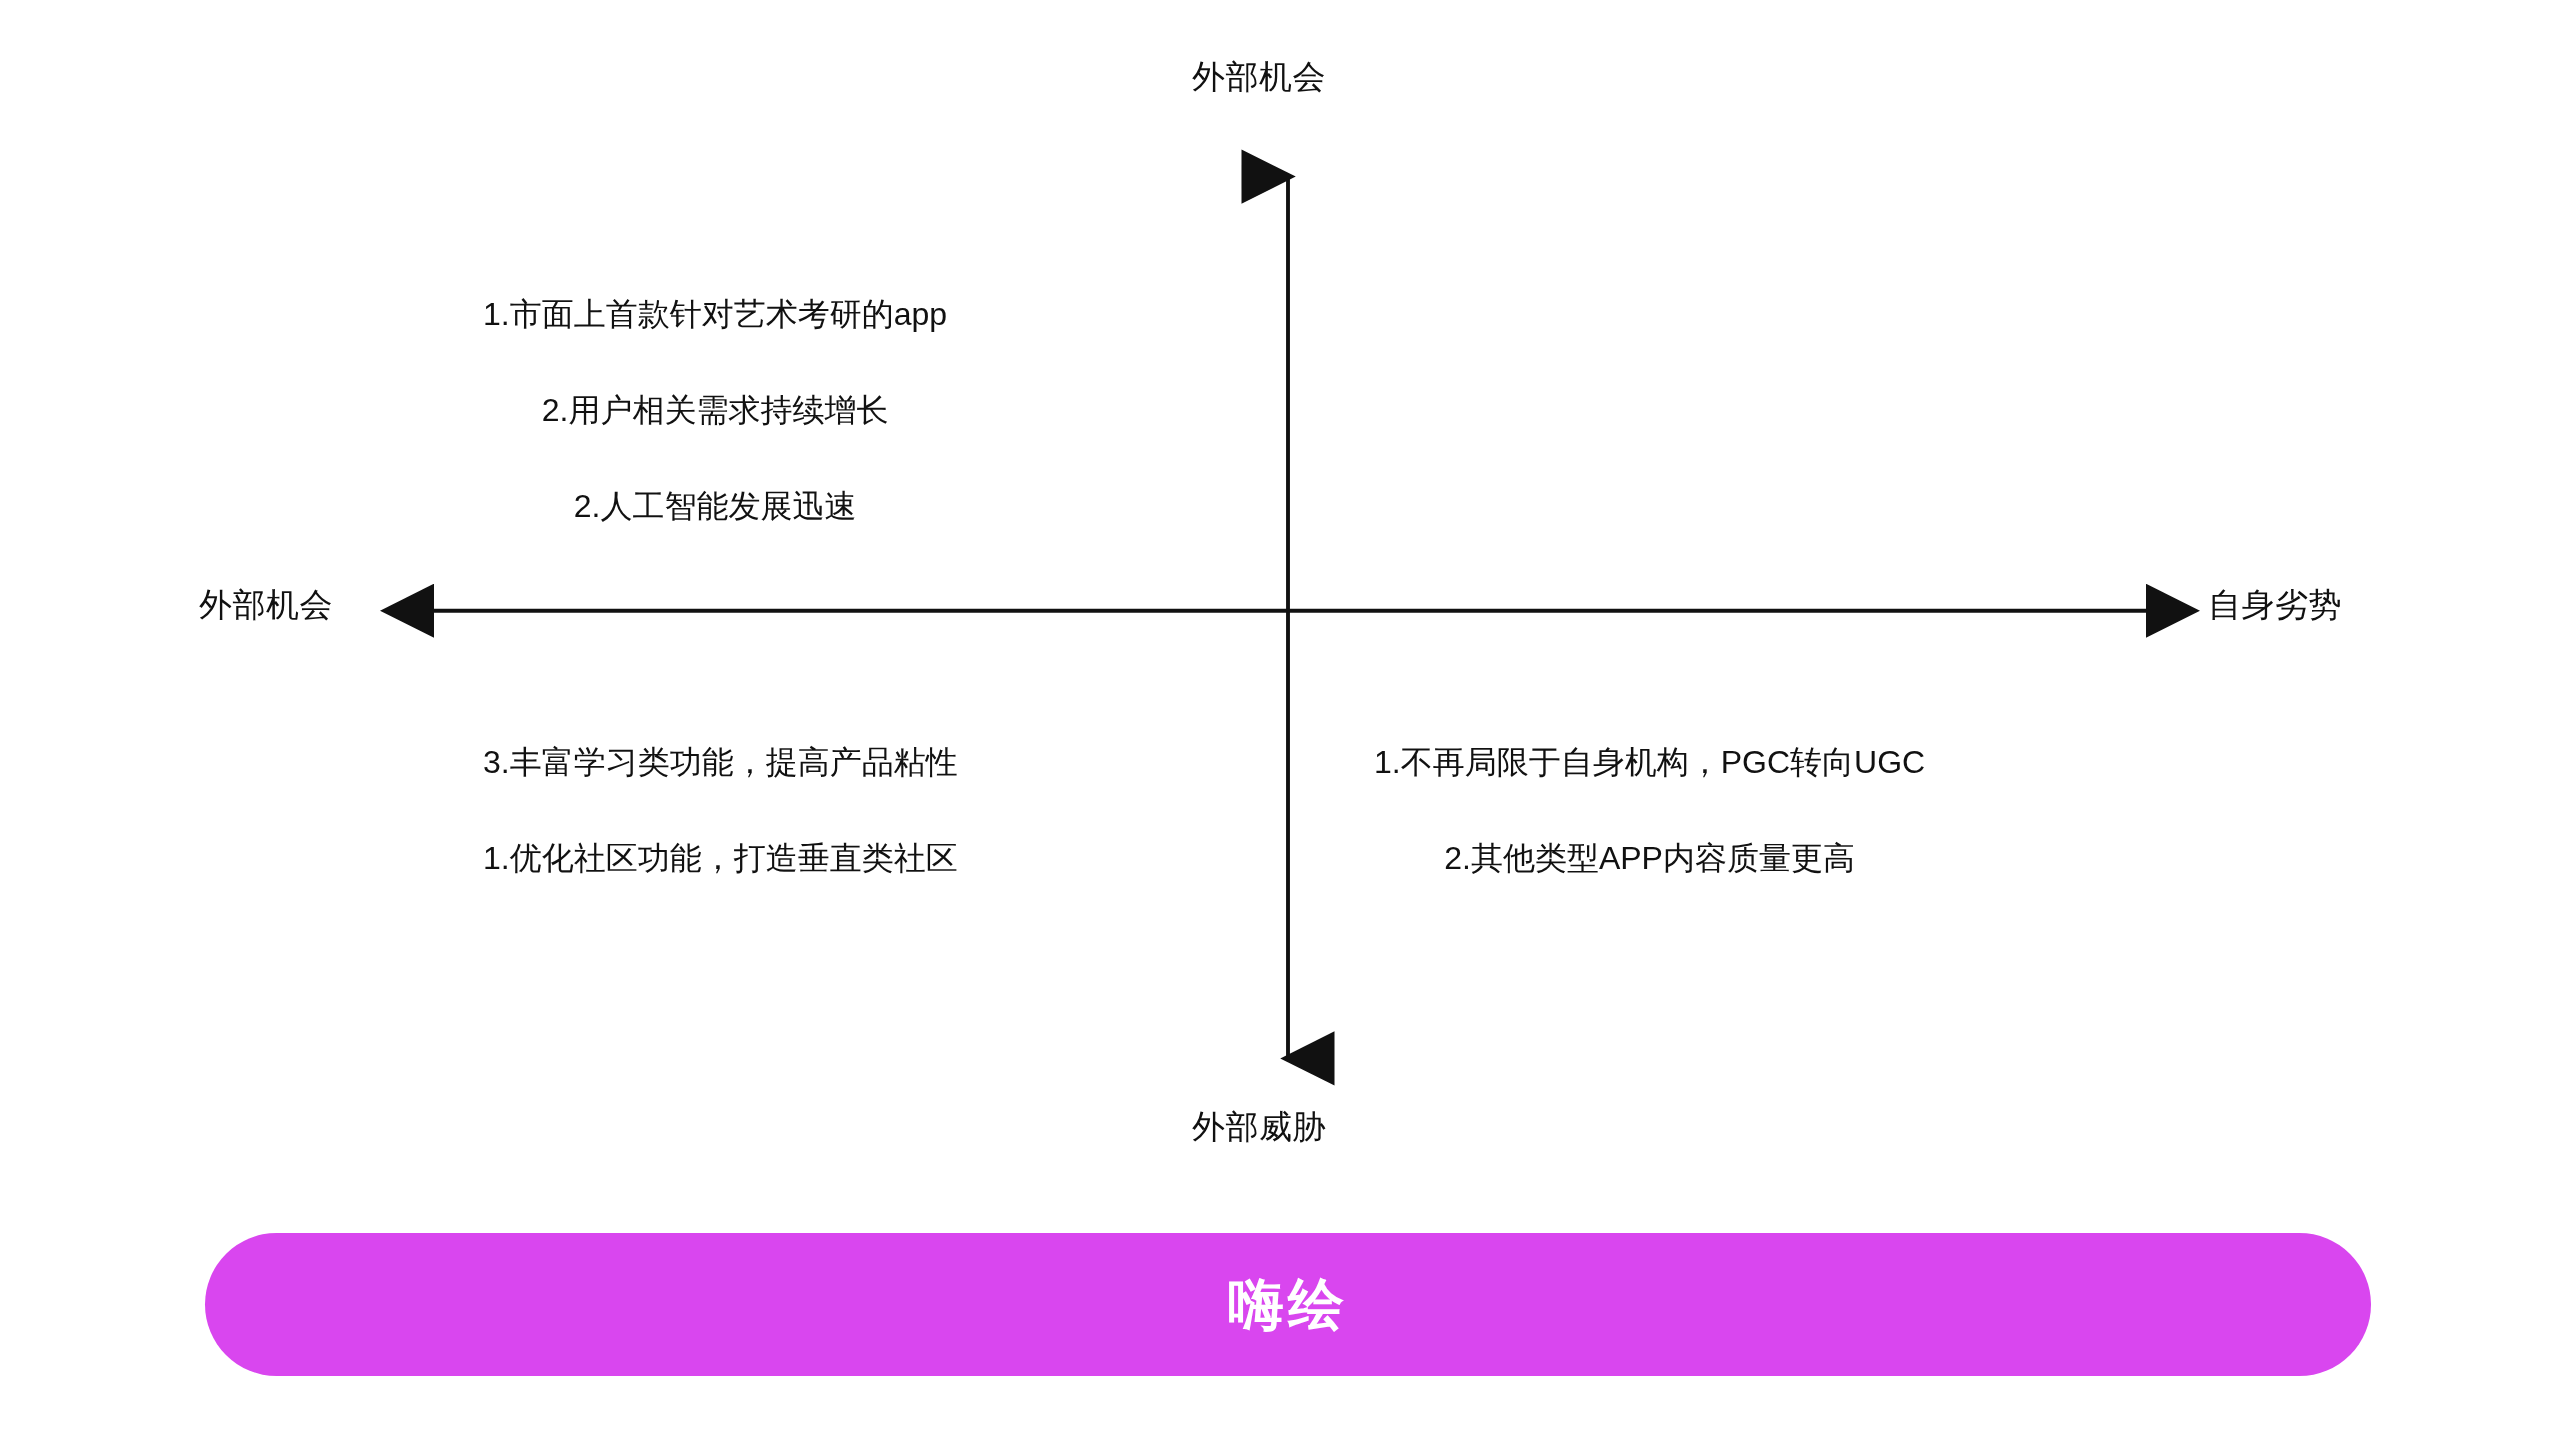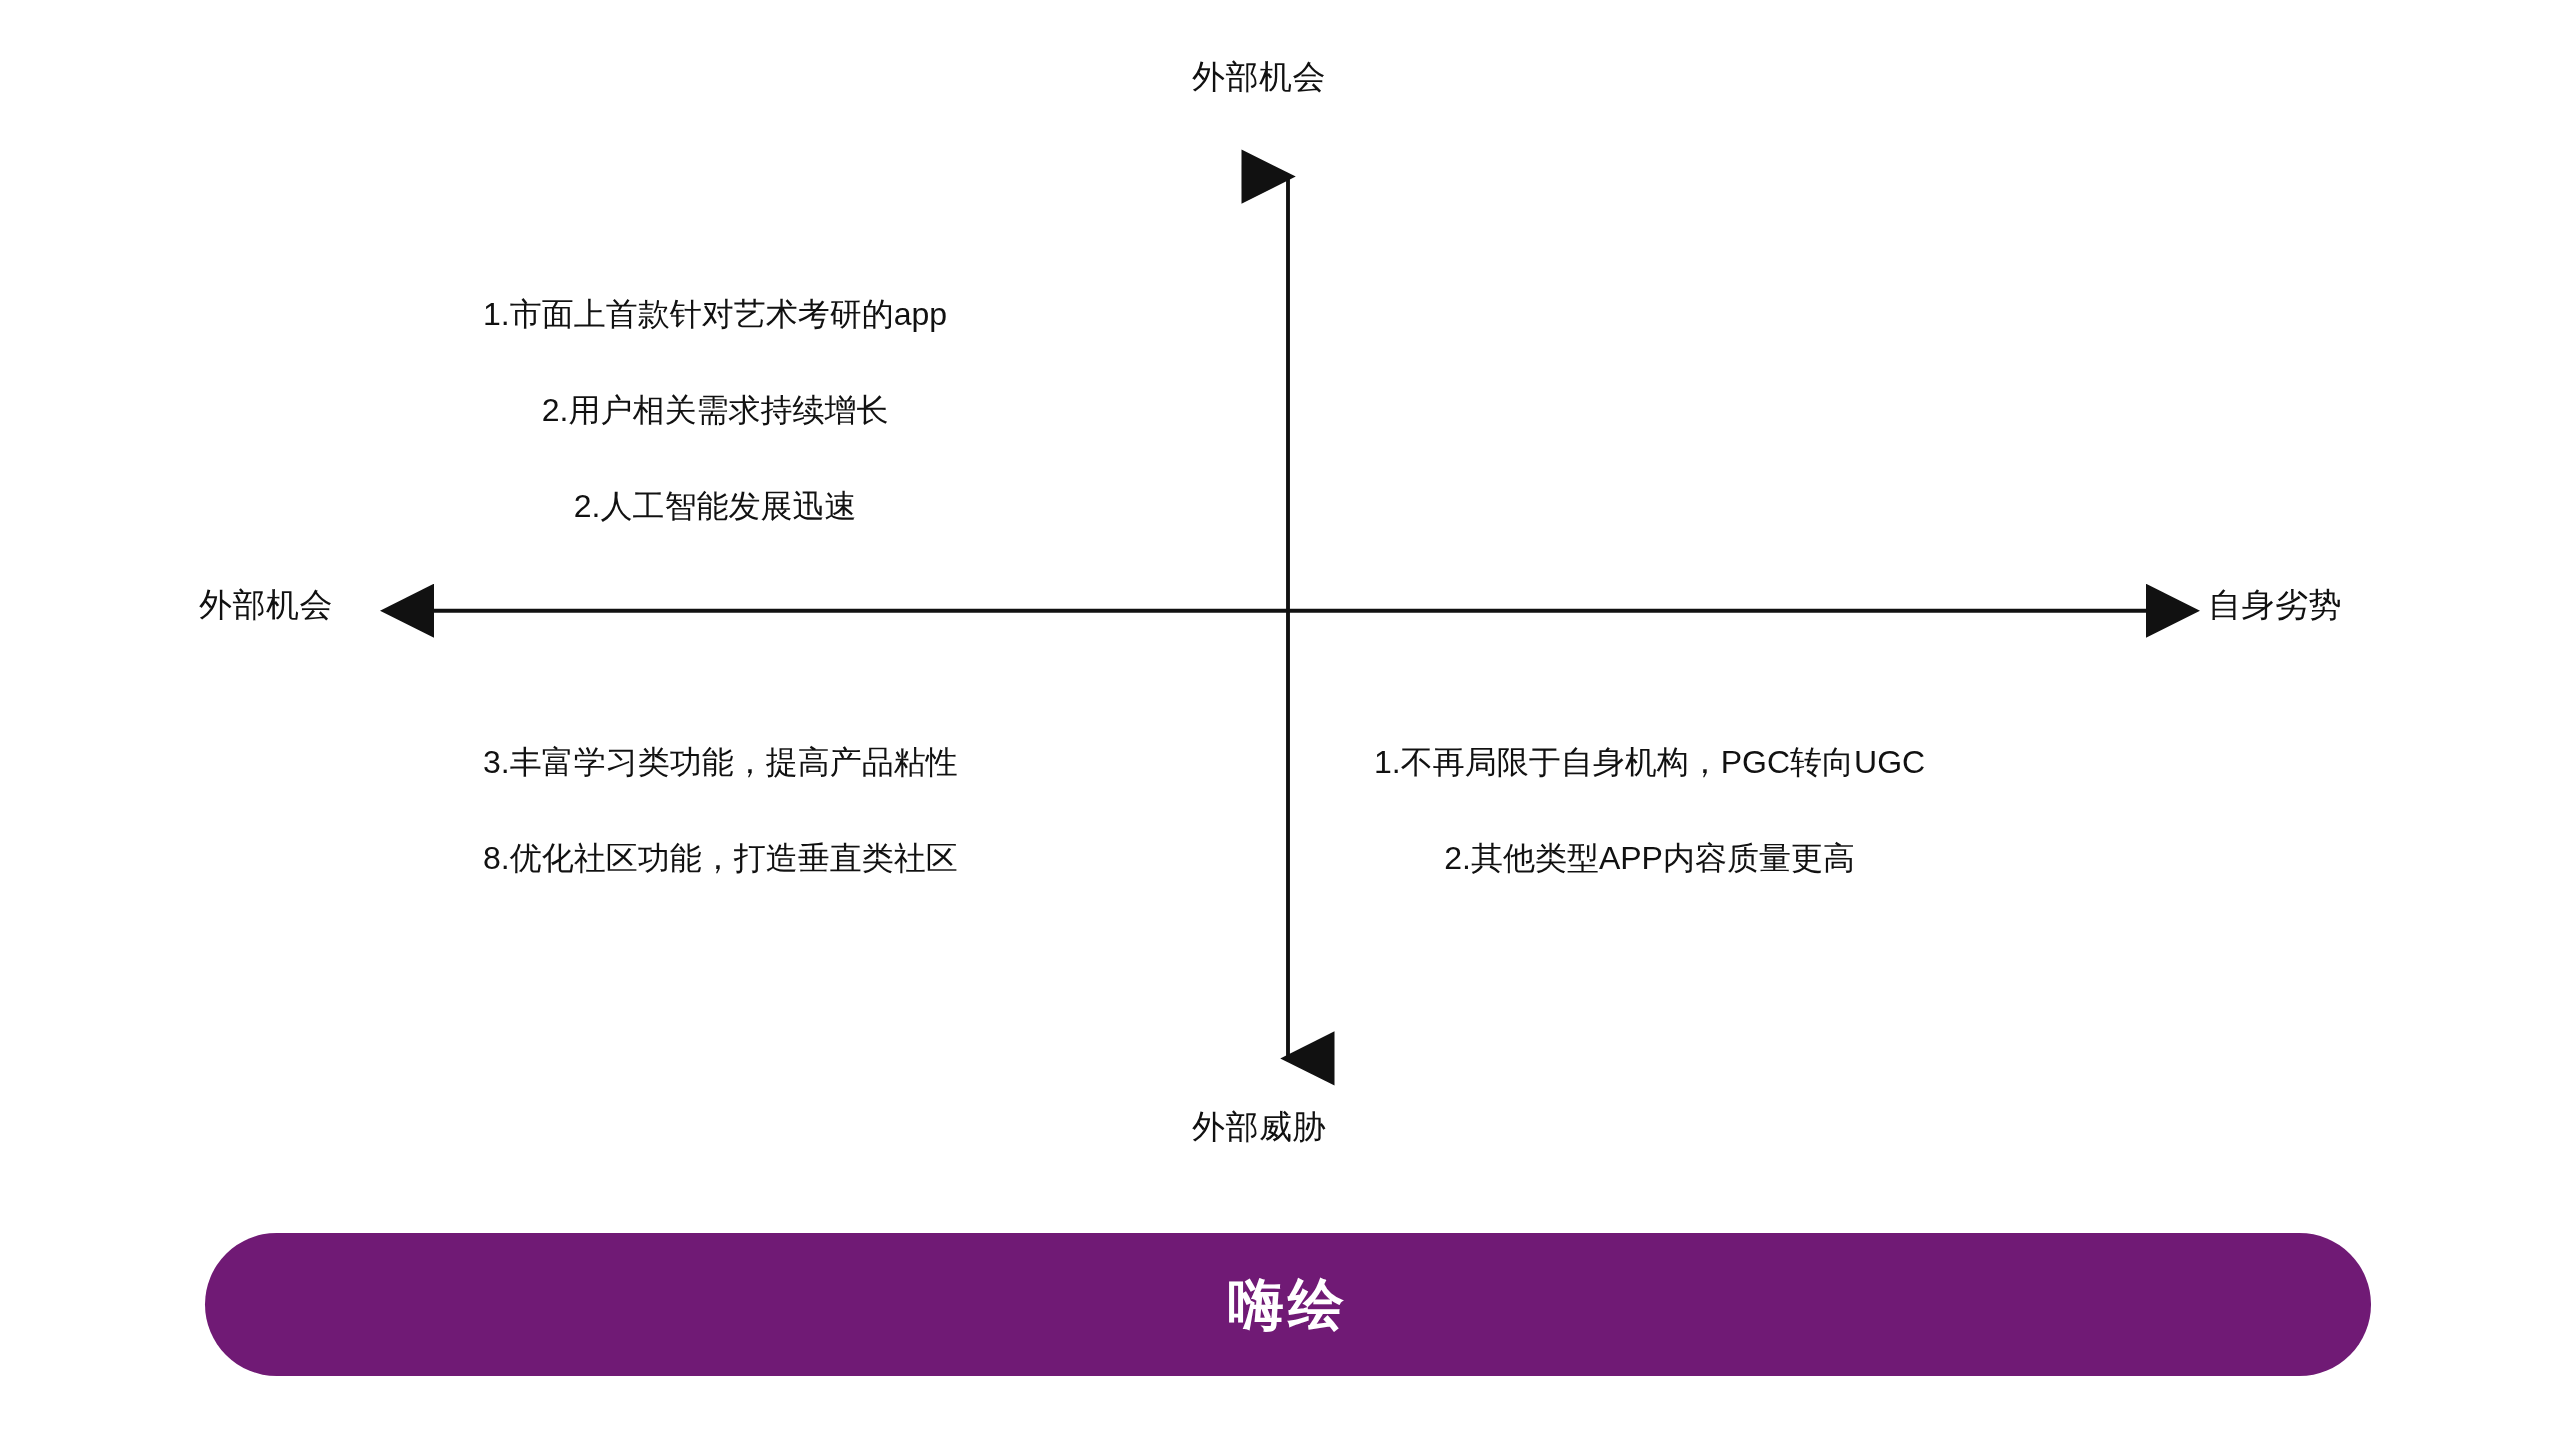--- a/index.html
+++ b/index.html
@@ -93,21 +93,21 @@
     top: 746px;
   }
 
   
   #footer-bar {
     position: absolute;
     left: 205px;
     top: 1233px;
     width: 2166px;
     height: 143px;
-    background: #701a75;
+    background: #d946ef;
     border-radius: 72px;
     display: flex;
     align-items: center;
     justify-content: center;
   }
   #footer-title {
     color: #ffffff;
     font-size: 56px;
     font-weight: bold;
     letter-spacing: 3.9px;
@@ -154,21 +154,21 @@
 
   <div class="quadrant" id="quad-strengths">
     <div class="line">1.市面上首款针对艺术考研的app</div>
     <div class="line">2.用户相关需求持续增长</div>
     <div class="line">2.人工智能发展迅速</div>
   </div>
 
 
   <div class="quadrant" id="quad-opportunities">
     <div class="line">3.丰富学习类功能，提高产品粘性</div>
-    <div class="line">8.优化社区功能，打造垂直类社区</div>
+    <div class="line">1.优化社区功能，打造垂直类社区</div>
   </div>
 
   <div class="quadrant" id="quad-threats">
     <div class="line">1.不再局限于自身机构，PGC转向UGC</div>
     <div class="line">2.其他类型APP内容质量更高</div>
   </div>
 
   <div id="footer-bar">
     <span id="footer-title">嗨绘</span>
   </div>

